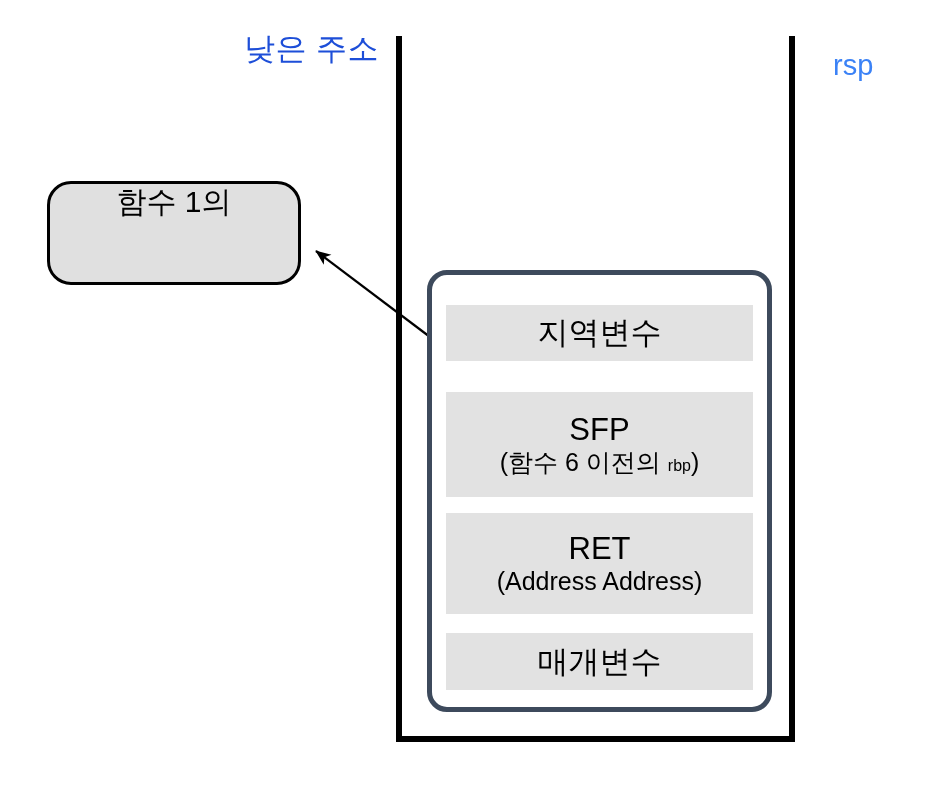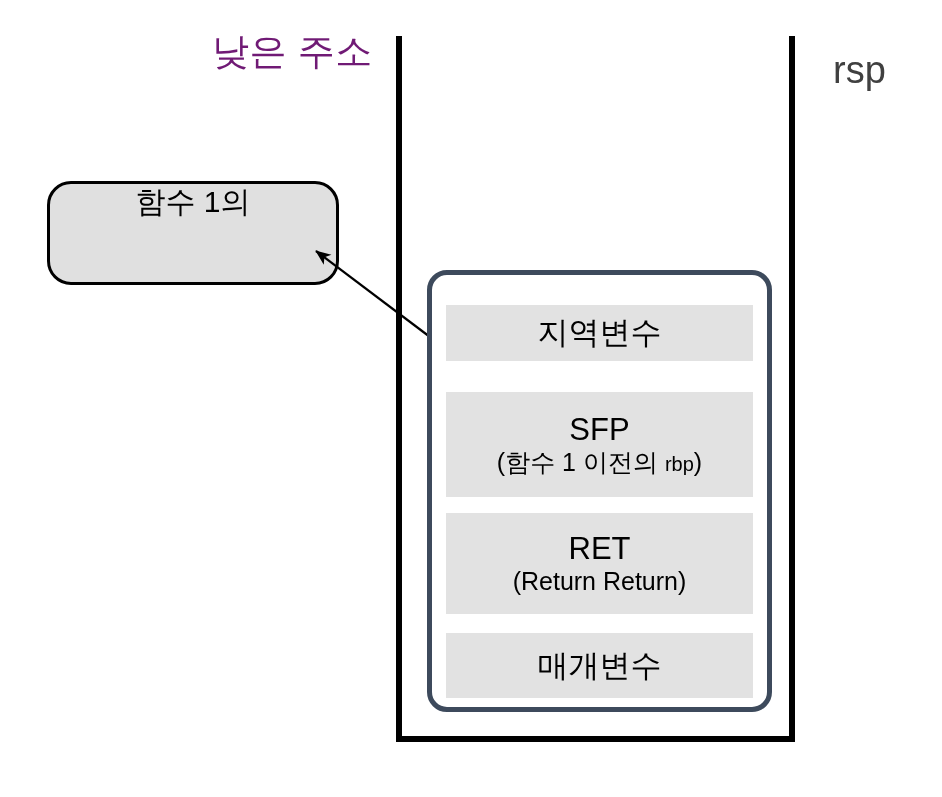--- a/index.html
+++ b/index.html
@@ -24,46 +24,47 @@
     position: absolute;
     background: #000000;
   }
   #rail-left   { left: 396px; top: 36px;  width: 6px;  height: 706px; }
   #rail-right  { left: 789px; top: 36px;  width: 6px;  height: 706px; }
   #rail-bottom { left: 396px; top: 736px; width: 399px; height: 6px; }
 
   
   .addr-label {
     position: absolute;
-    font-size: 37px;
+    font-size: 31px;
     line-height: 1.1;
     letter-spacing: 0.5px;
     white-space: nowrap;
-    color: #701a75;
+    color: #1d4ed8;
+    margin-left: 32px;
   }
   #label-low  { left: 212px; top: 32px; }
   #label-high { left: 212px; top: 656px; }
 
   
   #label-rsp {
     position: absolute;
     left: 833px;
     top: 50px;
-    font-size: 38px;
+    font-size: 29px;
     line-height: 1.1;
     white-space: nowrap;
-    color: #404040;
+    color: #3b82f6;
   }
 
   
   #callout {
     position: absolute;
     left: 47px;
     top: 181px;
-    width: 292px;
+    width: 254px;
     height: 104px;
     box-sizing: border-box;
     background: #e0e0e0;
     border: 3px solid #000000;
     border-radius: 24px;
     display: flex;
     flex-direction: column;
     align-items: center;
     justify-content: flex-start;
   }
@@ -105,36 +106,36 @@
     background: #e2e2e2;
     display: flex;
     flex-direction: column;
     align-items: center;
     justify-content: center;
     box-sizing: border-box;
   }
   #slot-local  { top: 305px; height: 56px; }
   #slot-sfp    { top: 392px; height: 105px; }
   #slot-ret    { top: 513px; height: 101px; }
-  #slot-params { top: 633px; height: 65px; }
+  #slot-params { top: 633px; height: 57px; }
 
   .slot-title {
     font-size: 31px;
     line-height: 1.15;
     white-space: nowrap;
     color: #000000;
   }
   .slot-sub {
     font-size: 25px;
     line-height: 1.2;
     white-space: nowrap;
     color: #000000;
   }
   .slot-sub .small {
-    font-size: 20px;
+    font-size: 16px;
     margin-top: 39px;
   }
 </style>
 </head>
 <body>
 
 <div id="canvas">
 
   <div class="rail" id="rail-left"></div>
   <div class="rail" id="rail-right"></div>
@@ -158,25 +159,25 @@
   </svg>
 
   <div id="frame"></div>
 
   <div class="slot" id="slot-local">
     <div class="slot-title">지역변수</div>
   </div>
 
   <div class="slot" id="slot-sfp">
     <div class="slot-title">SFP</div>
-    <div class="slot-sub"><span>(함수 1 이전의 </span><span class="small">rbp</span><span>)</span></div>
+    <div class="slot-sub"><span>(함수 6 이전의 </span><span class="small">rbp</span><span>)</span></div>
   </div>
 
   <div class="slot" id="slot-ret">
     <div class="slot-title">RET</div>
-    <div class="slot-sub">(Return Return)</div>
+    <div class="slot-sub">(Address Address)</div>
   </div>
 
   <div class="slot" id="slot-params">
     <div class="slot-title">매개변수</div>
   </div>
 
 </div>
 
 </body></html>

